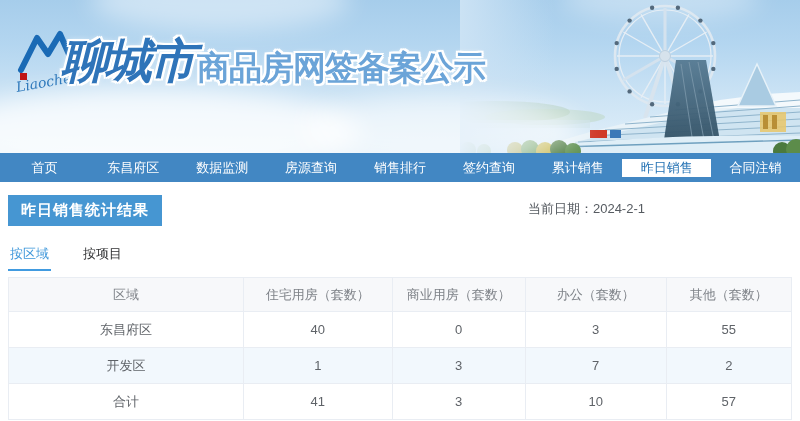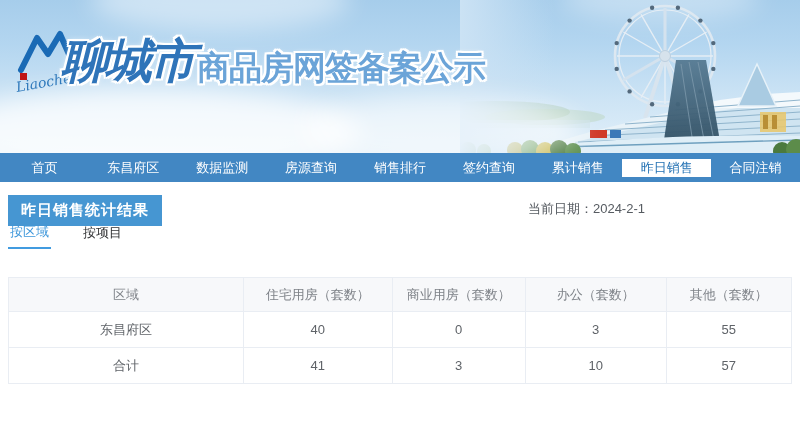--- a/index.html
+++ b/index.html
@@ -33,21 +33,21 @@
     color:#ffffff; font-size:13px; cursor:pointer; }
   .nav-item.active { background:#ffffff; color:#2472b4; }
 
   
   .main { position:absolute; left:0; top:182px; width:647px; height:239px; background:#fff; }
   .title-row { position:relative; height:42px; }
   .page-title { position:absolute; left:8px; top:13px; background:#4696d2; color:#fff;
     font-size:15px; font-weight:700; padding:6px 13px; letter-spacing:1px; }
   .current-date { position:absolute; right:2px; top:18px; font-size:13px; color:#565b61;margin-left:36px; }
 
-  .tabs { position:absolute; left:8px; top:38px; display:flex;align-items:center; }
+  .tabs { position:absolute; left:8px; top:60px; display:flex; }
   .tab { font-size:13px; padding:3px 2px 6px; margin-right:30px; cursor:pointer; color:#303133; }
   .tab.active { color:#3c96da; border-bottom:2px solid #419be0; }
 
   table.stats { position:absolute; left:8px; top:95px; width:784px; border-collapse:collapse;
     table-layout:fixed; font-size:13px; text-align:center; }
   table.stats th { background:#f7f8fa; color:#7e8288; font-weight:400; height:34px;
     border:1px solid #e9edf3; }
   table.stats td { color:#5f6368; height:36px; border:1px solid #e9edf3; background:#fff; }
   table.stats tr.alt td { background:#f2f8fd; }
 </style>
@@ -214,20 +214,27 @@
         </tr>
       </thead>
       <tbody>
         <tr>
           <td>东昌府区</td>
           <td>40</td>
           <td>0</td>
           <td>3</td>
           <td>55</td>
         </tr>
+        <tr class="alt">
+          <td>开发区</td>
+          <td>1</td>
+          <td>3</td>
+          <td>7</td>
+          <td>2</td>
+        </tr>
         <tr>
           <td>合计</td>
           <td>41</td>
           <td>3</td>
           <td>10</td>
           <td>57</td>
         </tr>
       </tbody>
     </table>
   </div>

